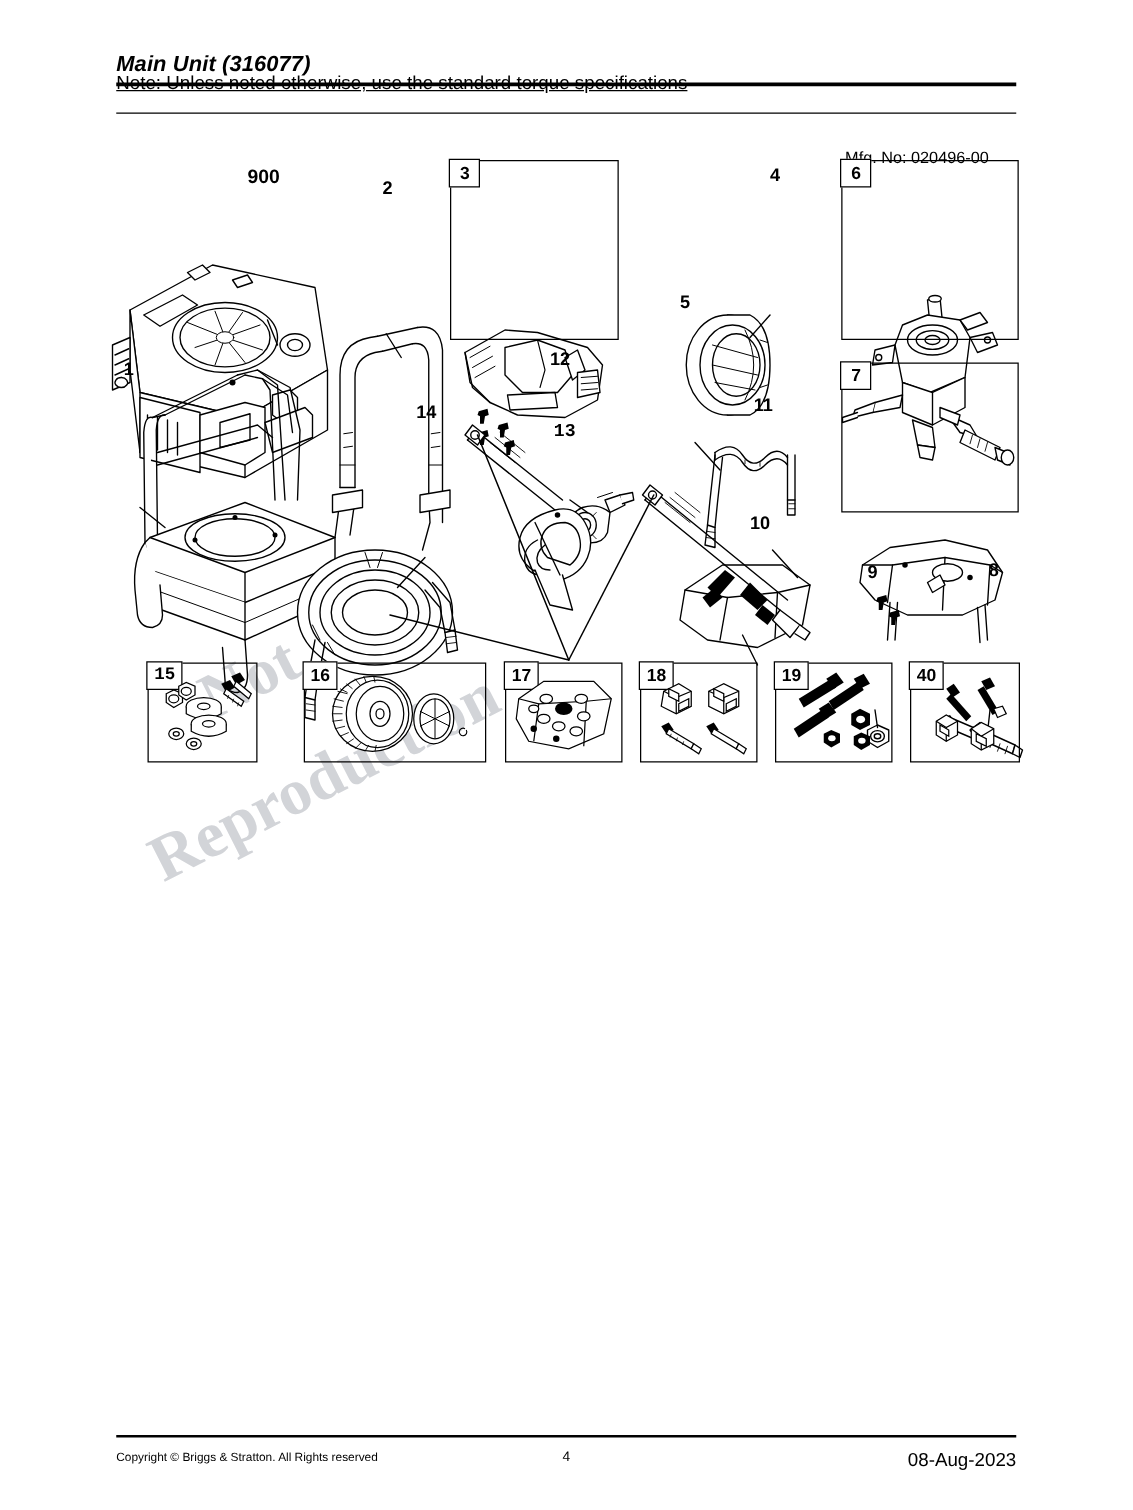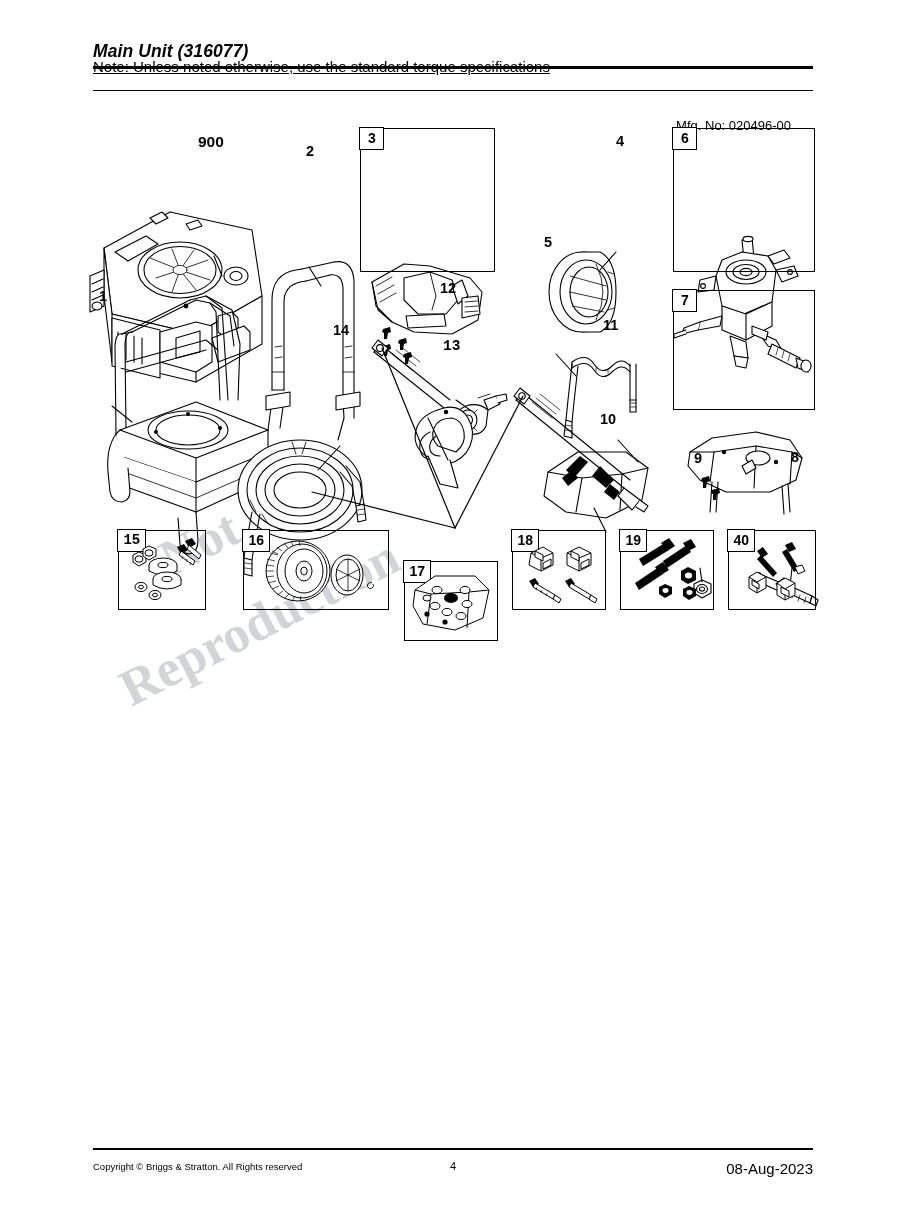--- a/index.html
+++ b/index.html
@@ -445,21 +445,21 @@
                    M40 12 l4 5 M33 16 l5 4 M28 20 l6 3 M47 10 l2 5 M55 10 l1 5"></path>
         </g>
         <ellipse cx="103" cy="44" rx="16" ry="20" fill="#fff"></ellipse>
         <ellipse cx="104" cy="44" rx="12" ry="16" fill="#fff"></ellipse>
         <path d="M104 28 L104 60 M92 38 L116 50 M92 50 L116 38" stroke-width="0.8"></path>
         <path d="M128 52 a3 3 0 1 0 1 1" stroke-width="0.9"></path>
       </svg>
     </div>
   </div>
 
-  <div class="pbox" style="left:404px;top:530px;width:92px;height:78px;margin-top:31px;">
+  <div class="pbox" style="left:404px;top:530px;width:92px;height:78px;">
     <div class="tag">17</div>
     <div class="art">
       <svg width="92" height="78" viewBox="0 0 92 78" fill="none" stroke="#000" stroke-width="1">
         <path d="M10 28 L30 14 L70 14 L84 28 L78 56 L50 68 L18 62 L8 44 Z" fill="#fff"></path>
         <path d="M10 28 L26 32 L64 30 L84 28"></path>
         <path d="M26 32 L22 62 M64 30 L62 66"></path>
         <ellipse cx="46" cy="36" rx="7" ry="5" fill="#000" stroke="none"></ellipse>
         <ellipse cx="32" cy="28" rx="5" ry="3.6" fill="#fff"></ellipse>
         <ellipse cx="60" cy="28" rx="5" ry="3.6" fill="#fff"></ellipse>
         <ellipse cx="30" cy="44" rx="5" ry="3.6" fill="#fff"></ellipse>

